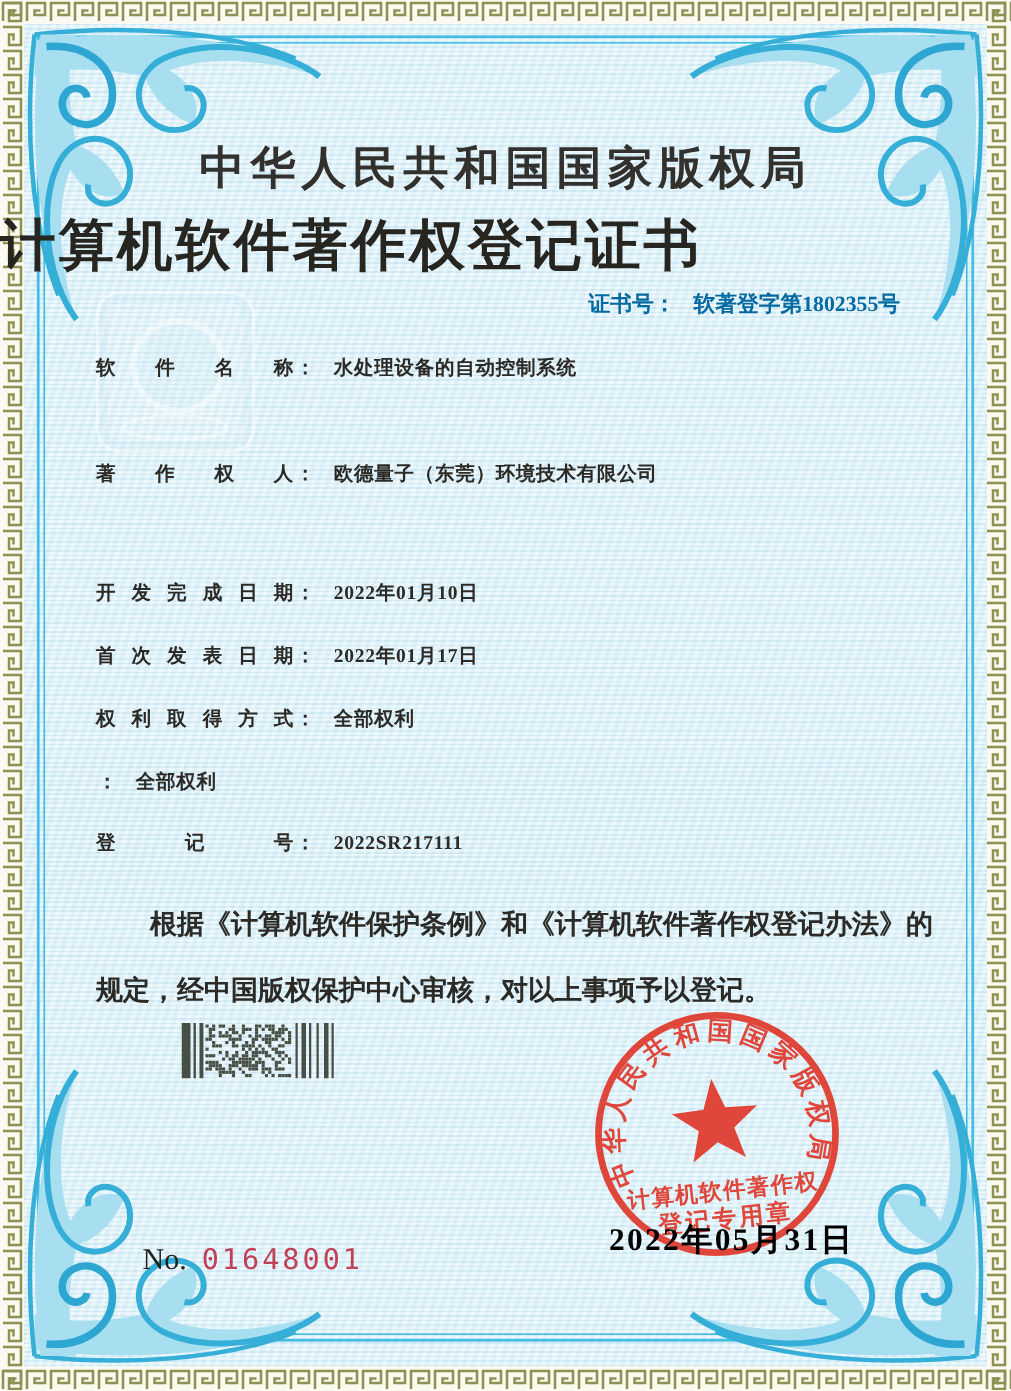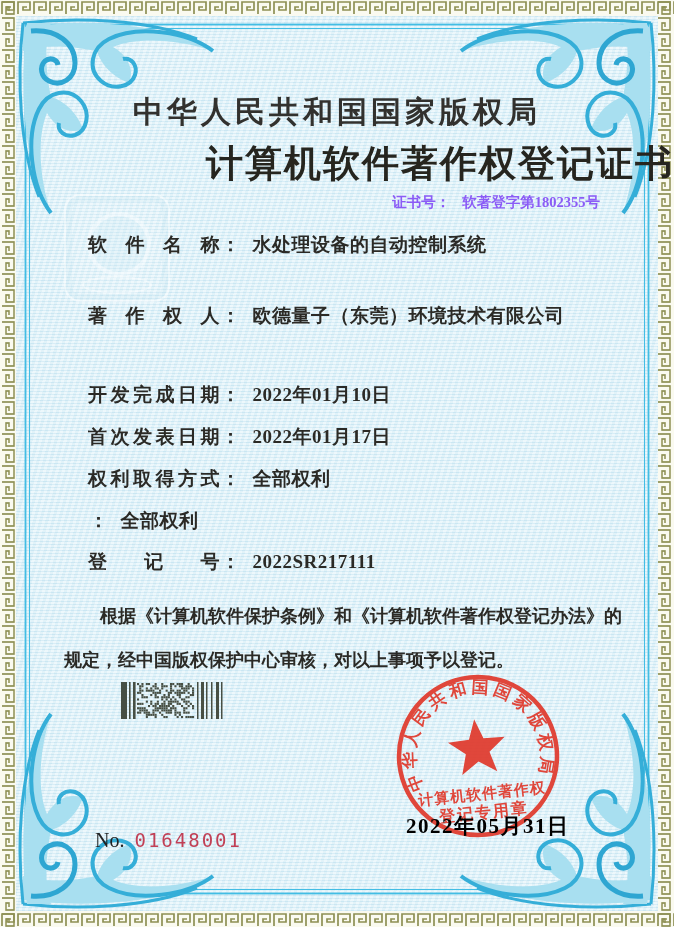--- a/index.html
+++ b/index.html
@@ -16,46 +16,46 @@
       repeating-linear-gradient(180deg,#cfe9f4 0 1px,#e9f6fb 1px 3px);
   }
   .decor-layer{position:absolute;left:0;top:0;z-index:1;pointer-events:none;}
   .content{position:absolute;left:0;top:0;width:674px;height:927px;z-index:2;color:#2b2a26;}
 
   .authority{
     position:absolute;left:0;top:92px;width:674px;text-align:center;
     font-size:30px;font-weight:700;letter-spacing:4px;color:#32312e;
   }
   .cert-title{
-    position:absolute;left:0;top:139px;width:674px;text-align:right;
+    position:absolute;left:0;top:139px;width:674px;text-align:left;
     font-size:37px;font-weight:700;letter-spacing:2px;color:#26251f;
   }
   .cert-no{
-    position:absolute;top:193px;right:74px;font-size:14.5px;font-weight:700;color:#8b5cf6;text-align:center;
+    position:absolute;top:193px;right:74px;font-size:14.5px;font-weight:700;color:#0369a1;text-align:center;
   }
   .cert-no .v{margin-left:12px;}
 
   .watermark{
     position:absolute;left:64px;top:194px;width:102px;height:104px;opacity:.5;
     border:2px solid rgba(255,255,255,.85);border-radius:16px;
     background:rgba(255,255,255,.18);
     box-shadow:inset 0 0 0 6px rgba(180,220,235,.30);
   }
   .watermark .wm-circle{
     position:absolute;left:21px;top:16px;width:56px;height:56px;border-radius:50%;
     border:4px solid rgba(255,255,255,.8);background:rgba(205,232,243,.4);
   }
   .watermark .wm-oval{
     position:absolute;left:16px;top:80px;width:66px;height:14px;border-radius:50%;
     border:2px solid rgba(255,255,255,.8);
   }
 
   .field-row{
     position:absolute;left:64px;display:flex;align-items:flex-start;
-    font-size:19px;font-weight:600;letter-spacing:.5px;color:#2b2a26;line-height:27px;margin-left:24px;
+    font-size:13px;font-weight:600;letter-spacing:.5px;color:#2b2a26;line-height:27px;
   }
   .flabel{display:inline-block;width:132px;text-align:justify;text-align-last:justify;}
   .fcolon{margin-left:1px;}
   .fvalue{margin-left:12px;}
   .fvalue div{line-height:27px;}
 
   .statement{
     position:absolute;left:64px;top:594px;width:558px;
     font-size:18px;font-weight:600;letter-spacing:0px;line-height:44px;
     text-indent:2em;text-align:justify;color:#2b2a26;

